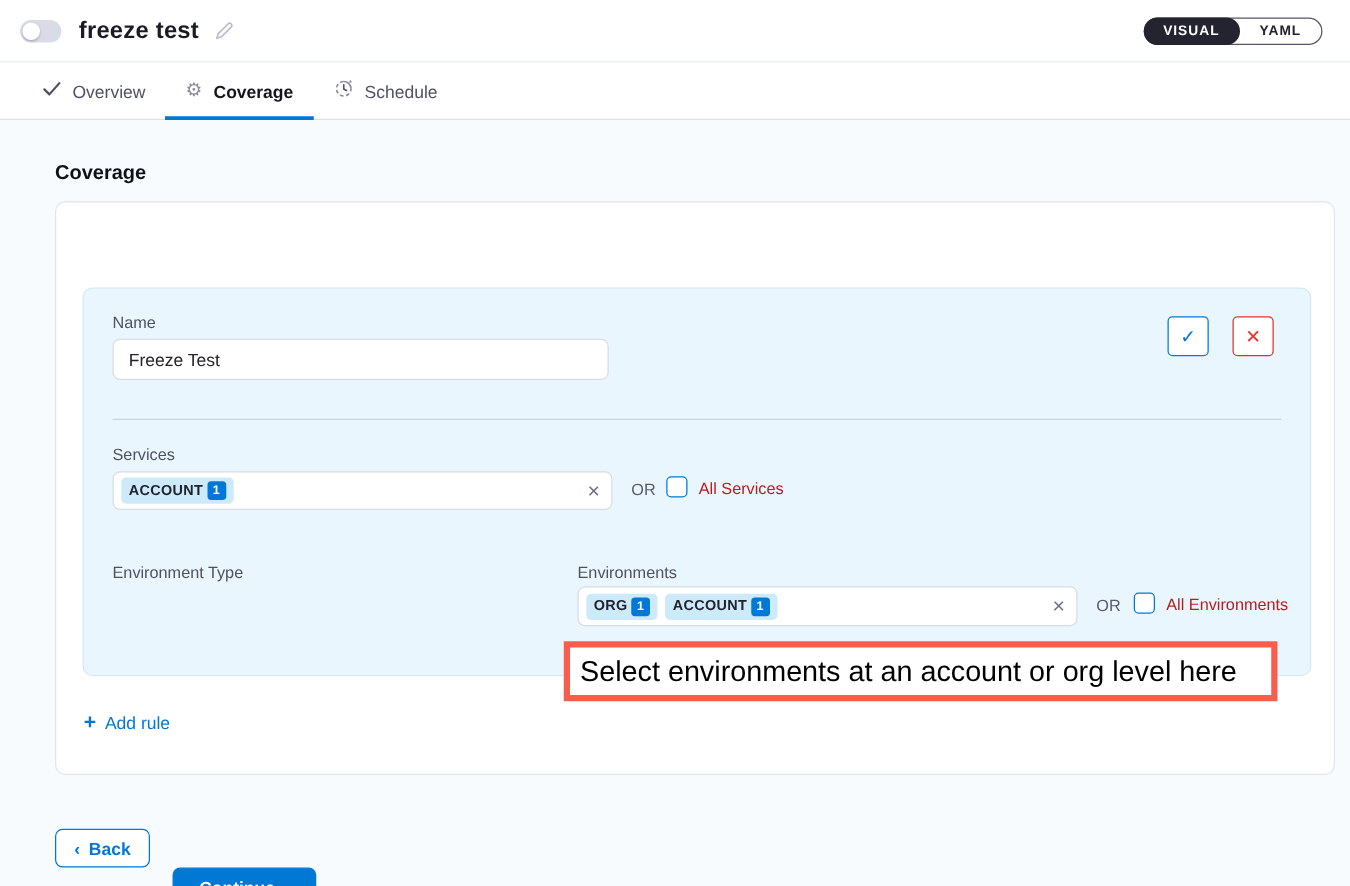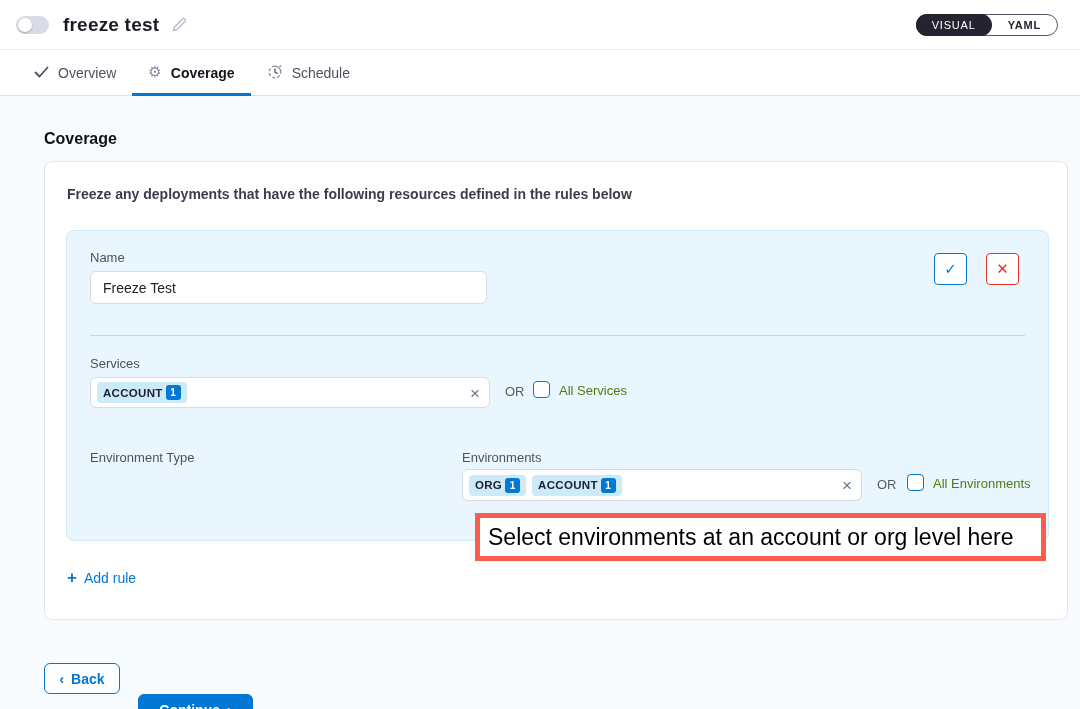--- a/index.html
+++ b/index.html
@@ -13,21 +13,21 @@
   
   .topbar { position:absolute; top:0; left:0; right:0; height:50px; background:#fff;
     border-bottom:1px solid #ebedf3; display:flex; align-items:center; padding:0 16px; z-index:6; }
   .toggle { width:33px; height:18px; border-radius:9px; background:#d9dbe7; position:relative; cursor:pointer; flex:0 0 auto; }
   .toggle-knob { position:absolute; left:2px; top:2px; width:14px; height:14px; border-radius:50%; background:#fff; box-shadow:0 1px 2px rgba(0,0,0,.25); }
   .page-title { margin-left:14px; font-size:19px; font-weight:700; color:#1b1b25; letter-spacing:.2px; }
   .pencil { margin-left:12px; display:flex; align-items:center; cursor:pointer; }
   .seg { margin-left:auto; margin-right:6px; display:flex; align-items:center; height:22px;
     border:1px solid #55566a; border-radius:12px; background:#fff; }
   .seg-visual { background:#23242f; color:#fff; height:22px; margin:-1px 0 -1px -1px; border-radius:12px;
-    display:flex; align-items:center; padding:0 16px; font-size:11px; font-weight:400; letter-spacing:.8px; cursor:pointer; }
+    display:flex; align-items:center; padding:0 16px; font-size:11px; font-weight:700; letter-spacing:.8px; cursor:pointer; }
   .seg-yaml { color:#23242f; padding:0 16px; font-size:11px; font-weight:700; letter-spacing:.8px; cursor:pointer; }
 
   
   .tabbar { position:absolute; top:50px; left:0; right:0; height:46px; background:#fff;
     border-bottom:1px solid #dde0ea; display:flex; align-items:stretch; padding-left:18px; z-index:5; }
   .tab { display:flex; align-items:center; gap:9px; font-size:14px; color:#4f5162; font-weight:500;
     padding:0 16px; position:relative; cursor:pointer; }
   .tab.active { color:#14141d; font-weight:700; }
   .tab.active::after { content:""; position:absolute; left:0; right:0; bottom:-1px; height:3px; background:#0278d5; }
   .tab .glyph { font-size:15px; color:#8a8ba0; line-height:1; }
@@ -52,31 +52,31 @@
   .multiselect { position:absolute; height:31px; background:#fff; border:1px solid #d9dbe7; border-radius:6px;
     display:flex; align-items:center; padding:0 28px 0 6px; gap:6px; cursor:text; }
   .chip { display:inline-flex; align-items:center; gap:3px; background:#cdeafa; border-radius:4px;
     padding:3px 6px; font-size:11.5px; font-weight:700; color:#21222d; letter-spacing:.3px; }
   .chip-badge { background:#0278d5; color:#fff; width:15px; height:15px; border-radius:3px;
     display:flex; align-items:center; justify-content:center; font-size:10px; font-weight:700; }
   .clear-x { position:absolute; right:9px; top:50%; transform:translateY(-50%);
     color:#6f7189; font-size:17px; line-height:1; cursor:pointer; }
   .or-label { position:absolute; font-size:13px; font-weight:500; color:#585b6d; }
   .checkbox { position:absolute; width:17px; height:17px; background:#fff; border:1.7px solid #0278d5; border-radius:4px; cursor:pointer; }
-  .check-label { position:absolute; font-size:13px; color:#4d7c0f; }
+  .check-label { position:absolute; font-size:13px; color:#b91c1c; }
 
   .select { position:absolute; height:32px; background:#fff; border:1px solid #d9dbe7; border-radius:6px;
     display:flex; align-items:center; padding:0 30px 0 12px; font-size:14px; color:#22222a; cursor:pointer; }
   .select .caret { position:absolute; right:13px; top:11px; width:8px; height:8px;
     border-right:1.6px solid #9a9cb0; border-bottom:1.6px solid #9a9cb0; transform:rotate(45deg) translateY(-1px); }
 
   .annotation { position:absolute; background:#fff; border:5px solid #f95d4e;
     display:flex; align-items:center; padding:0 8px; color:#000; white-space:nowrap; z-index:4; }
   .annotation-1 { left:23px; top:178px; width:510px; height:40px; font-size:20px; font-weight:700; letter-spacing:-.4px; }
-  .annotation-2 { left:408px; top:282px; width:571px; height:48px; font-size:23px; font-weight:400; }
+  .annotation-2 { left:384px; top:282px; width:571px; height:48px; font-size:23px; font-weight:400; }
 
   .add-rule { position:absolute; left:22px; top:407px; display:flex; align-items:center; gap:7px;
     color:#0278d5; font-size:14px; font-weight:500; cursor:pointer; }
   .add-rule .plus { font-size:17px; font-weight:700; line-height:1; }
 
   
   .footer-btn { position:absolute; top:663px; height:31px; border-radius:6px; display:flex;
     align-items:center; justify-content:center; gap:7px; font-size:14px; font-weight:700; cursor:pointer; }
   .btn-back { left:44px; width:76px; background:#fff; border:1px solid #0278d5; color:#0278d5; }
   .btn-continue { left:138px; width:115px; background:#0278d5; border:1px solid #0278d5; color:#fff;margin-top:31px; }
@@ -123,21 +123,20 @@
         <path d="M8 4.8 V8.2 L10.2 9.4" stroke="#4f5162" stroke-width="1.3" stroke-linecap="round" fill="none"></path>
       </svg>
     </span>
     <span>Schedule</span>
   </div>
 </div>
 
 <div class="section-title">Coverage</div>
 
 <div class="card">
-  <div class="card-heading">Freeze any deployments that have the following resources defined in the rules below</div>
 
   <div class="panel">
 
     <div class="flabel" style="left:23px; top:19px;">Name</div>
     <input class="text-input" style="left: 23px; top: 40px; width: 397px; height: 33px;" readonly="" value="Freeze Test">
     <div class="mini-btn mini-confirm" style="left:867px; top:22px;">
       <span class="icon">✓</span>
     </div>
     <div class="mini-btn mini-cancel" style="left:919px; top:22px;">
       <span class="icon">✕</span>

